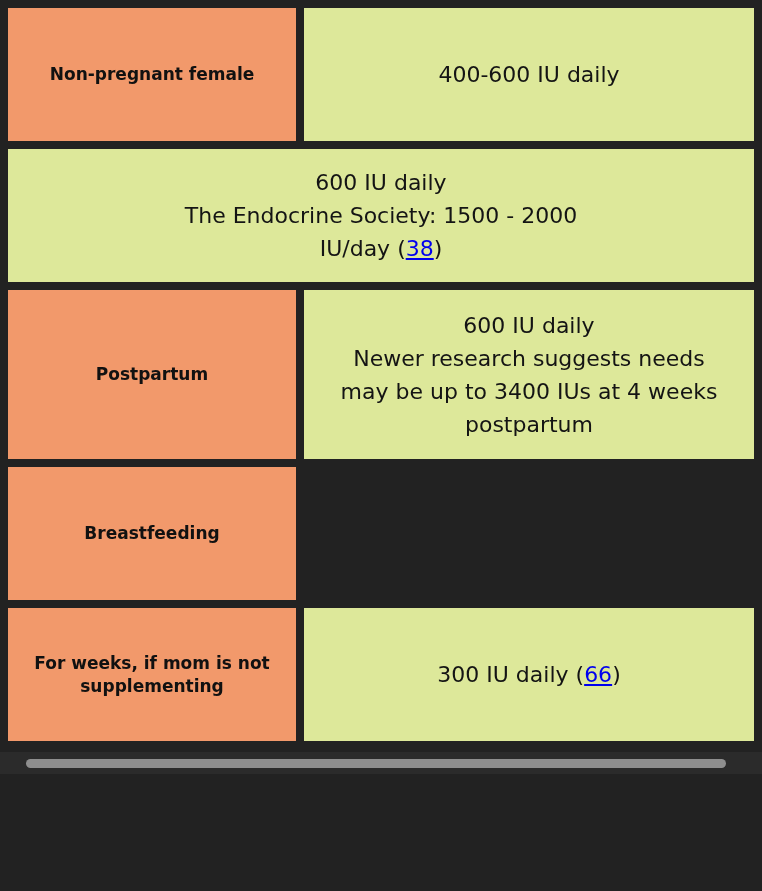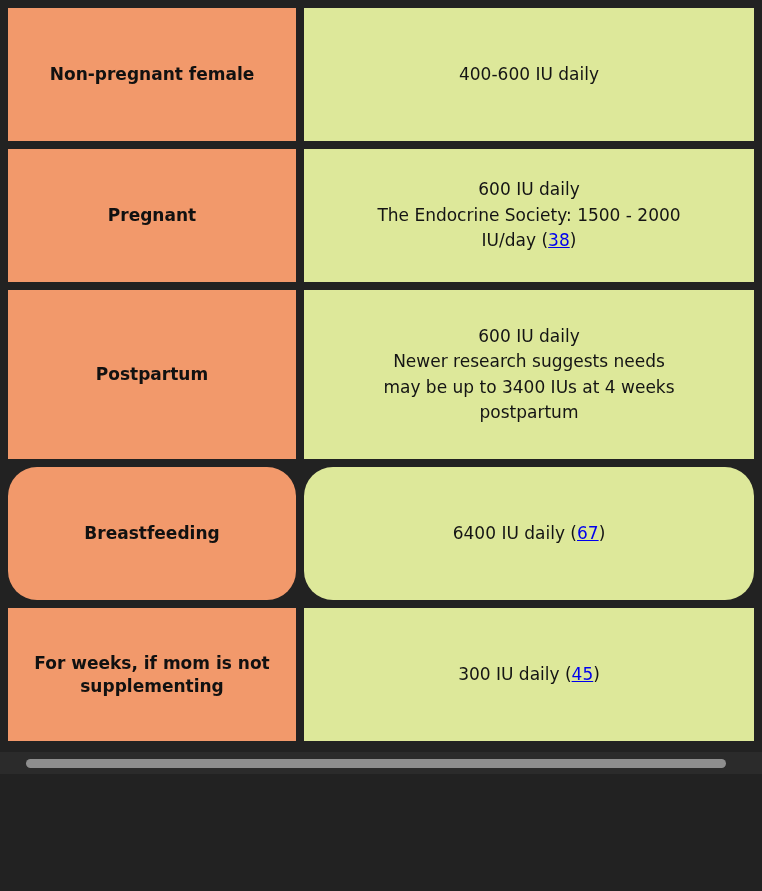--- a/index.html
+++ b/index.html
@@ -45,33 +45,33 @@
     align-items: center;
     justify-content: center;
     text-align: center;
     padding: 6px 10px;
   }
   .cell-value {
     flex: 1 1 auto;
     background: #dde89a;
     color: #141414;
     font-weight: normal;
-    font-size: 17px;
+    font-size: 22px;
     line-height: 1.5;
     display: flex;
     align-items: center;
     justify-content: center;
     text-align: center;
     padding: 6px 6px;
     white-space: pre-line;
   }
   .r1 .cell-label, .r1 .cell-value { height: 133px; }
   .r2 .cell-label, .r2 .cell-value { height: 133px; }
   .r3 .cell-label, .r3 .cell-value { height: 169px; }
-  .r4 .cell-label, .r4 .cell-value { height: 133px; border-radius: 29px; }
+  .r4 .cell-label, .r4 .cell-value { height: 133px; }
   .r5 .cell-label, .r5 .cell-value { height: 133px; }
   .r6 .cell-label, .r6 .cell-value { height: 122px; }
 
   .ref {
     text-decoration: underline;
   }
   
   .scroll-strip {
     position: absolute;
     left: 0;
@@ -99,23 +99,20 @@
     <div class="row r1">
       <div class="cell-label">
         <span>Non-pregnant female</span>
       </div>
       <div class="cell-value">
         <span>400-600 IU daily</span>
       </div>
     </div>
 
     <div class="row r2">
-      <div class="cell-label">
-        <span>Pregnant</span>
-      </div>
       <div class="cell-value">
         <span><span>600 IU daily
 The Endocrine Society: 1500 - 2000
 IU/day (</span><a class="ref" href="#">38</a><span>)</span></span>
       </div>
     </div>
 
     <div class="row r3">
       <div class="cell-label">
         <span>Postpartum</span>
@@ -125,31 +122,28 @@
 Newer research suggests needs
 may be up to 3400 IUs at 4 weeks
 postpartum</span>
       </div>
     </div>
 
     <div class="row r4">
       <div class="cell-label">
         <span>Breastfeeding</span>
       </div>
-      <div class="cell-value">
-        <span><span>6400 IU daily (</span><a class="ref" href="#">67</a><span>)</span></span>
-      </div>
     </div>
 
     <div class="row r5">
       <div class="cell-label">
         <span>For weeks, if mom is not supplementing</span>
       </div>
       <div class="cell-value">
-        <span><span>300 IU daily (</span><a class="ref" href="#">45</a><span>)</span></span>
+        <span><span>300 IU daily (</span><a class="ref" href="#">66</a><span>)</span></span>
       </div>
     </div>
 
 
   </div>
 
   <div class="scroll-strip">
     <div class="scroll-thumb" id="scroll-thumb" style="width: 700px;"></div>
   </div>
 

